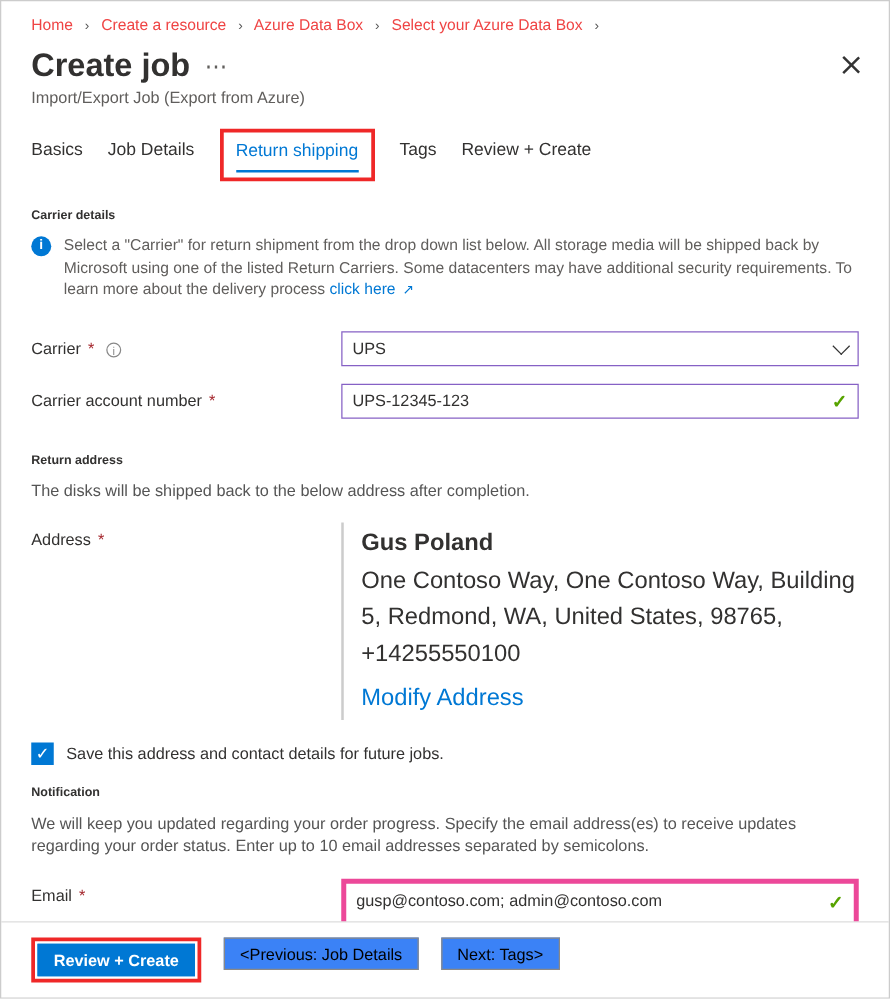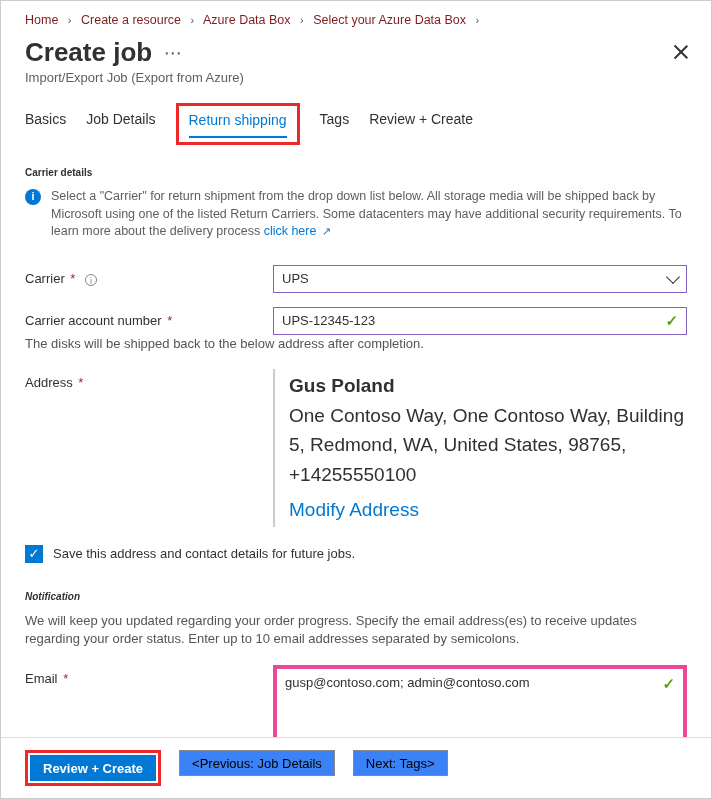--- a/index.html
+++ b/index.html
@@ -2,21 +2,21 @@
 <html><head>
 <meta charset="utf-8">
 <style>
   * { box-sizing: border-box; margin: 0; padding: 0; }
   html, body { width: 712px; height: 799px; font-family: "Segoe UI", Arial, sans-serif; font-size: 13px; color: #323130; background: #fff; }
   .page { width: 712px; height: 799px; border: 1px solid #ccc; position: relative; display: flex; flex-direction: column; }
   .content { padding: 8px 24px 0 24px; flex: 1 1 auto; overflow: hidden; }
 
   
   .breadcrumb { font-size: 12.5px; padding: 4px 0 10px 0; }
-  .breadcrumb a { color: #7f1d1d; text-decoration: none; }
+  .breadcrumb a { color: #ef4444; text-decoration: none; }
   .breadcrumb span.sep { color: #555; padding: 0 6px; font-size: 11px; }
 
   
   .hdr { position: relative; }
   .hdr h1 { font-size: 26px; font-weight: 600; display: inline-block; }
   .hdr .ellipsis { display: inline-block; font-size: 18px; color: #605e5c; padding-left: 8px; vertical-align: 2px; }
   .hdr .subtitle { font-size: 13px; color: #605e5c; margin-top: 2px; }
   .close-x { position: absolute; right: -4px; top: 6px; width: 20px; height: 20px; cursor: pointer; }
   .close-x::before, .close-x::after { content: ""; position: absolute; left: 9px; top: 0; width: 1.5px; height: 18px; background: #333; }
   .close-x::before { transform: rotate(45deg); }
@@ -133,20 +133,21 @@
         <span class="req">*</span>
       </div>
       <div class="form-control">
         <div class="input-box">
           <span class="val">UPS-12345-123</span>
           <span class="check-mark">✓</span>
         </div>
       </div>
     </div>
 
+    <div class="section-title" style="margin-top:28px;">Return address</div>
     <div class="section-text">The disks will be shipped back to the below address after completion.</div>
 
     <div class="form-row" style="margin-top:16px;">
       <div class="form-label">
         <span>Address</span>
         <span class="req">*</span>
       </div>
       <div class="form-control">
         <div class="addr-block">
           <div class="name">Gus Poland</div>
@@ -154,21 +155,21 @@
           <a href="#">Modify Address</a>
         </div>
       </div>
     </div>
 
     <div class="cb-row">
       <div class="cb">✓</div>
       <span>Save this address and contact details for future jobs.</span>
     </div>
 
-    <div class="section-title" style="margin-top:28px;font-style:italic;">Notification</div>
+    <div class="section-title" style="margin-top:17px;">Notification</div>
     <div class="section-text">We will keep you updated regarding your order progress. Specify the email address(es) to receive updates regarding your order status. Enter up to 10 email addresses separated by semicolons.</div>
 
     <div class="form-row" style="margin-top:16px;">
       <div class="form-label">
         <span>Email</span>
         <span class="req">*</span>
       </div>
       <div class="form-control">
         <div class="email-box">
           <span>gusp@contoso.com; admin@contoso.com</span>

